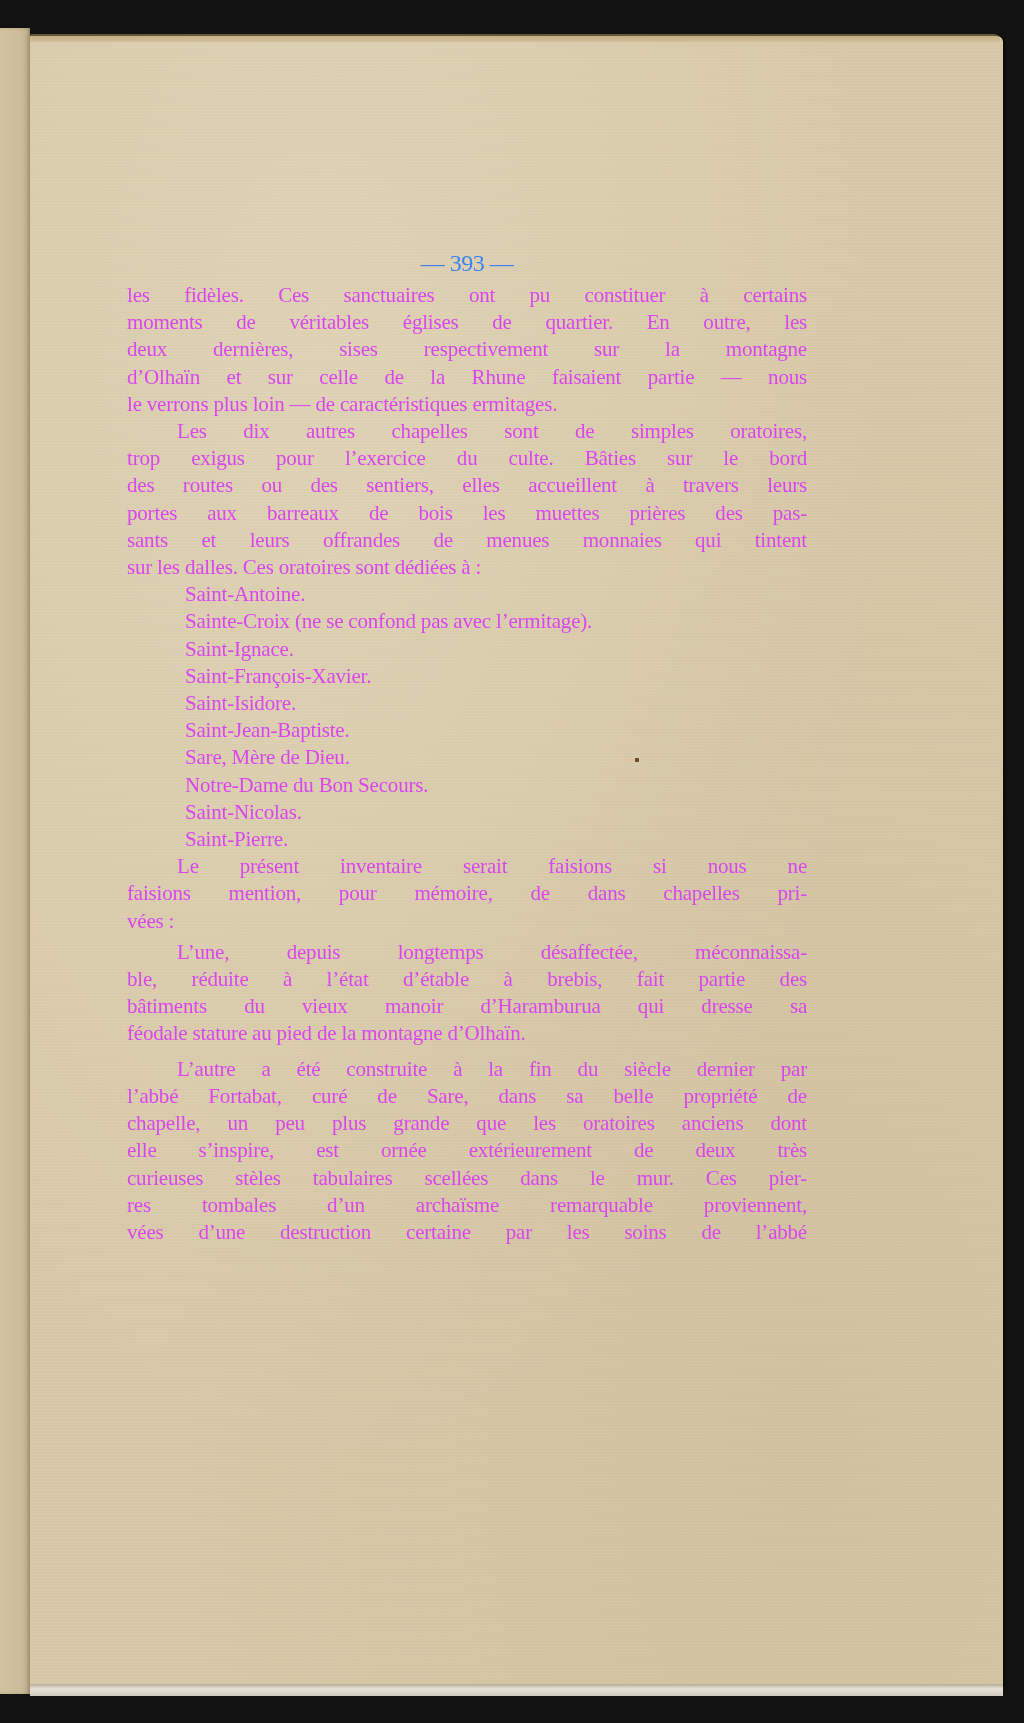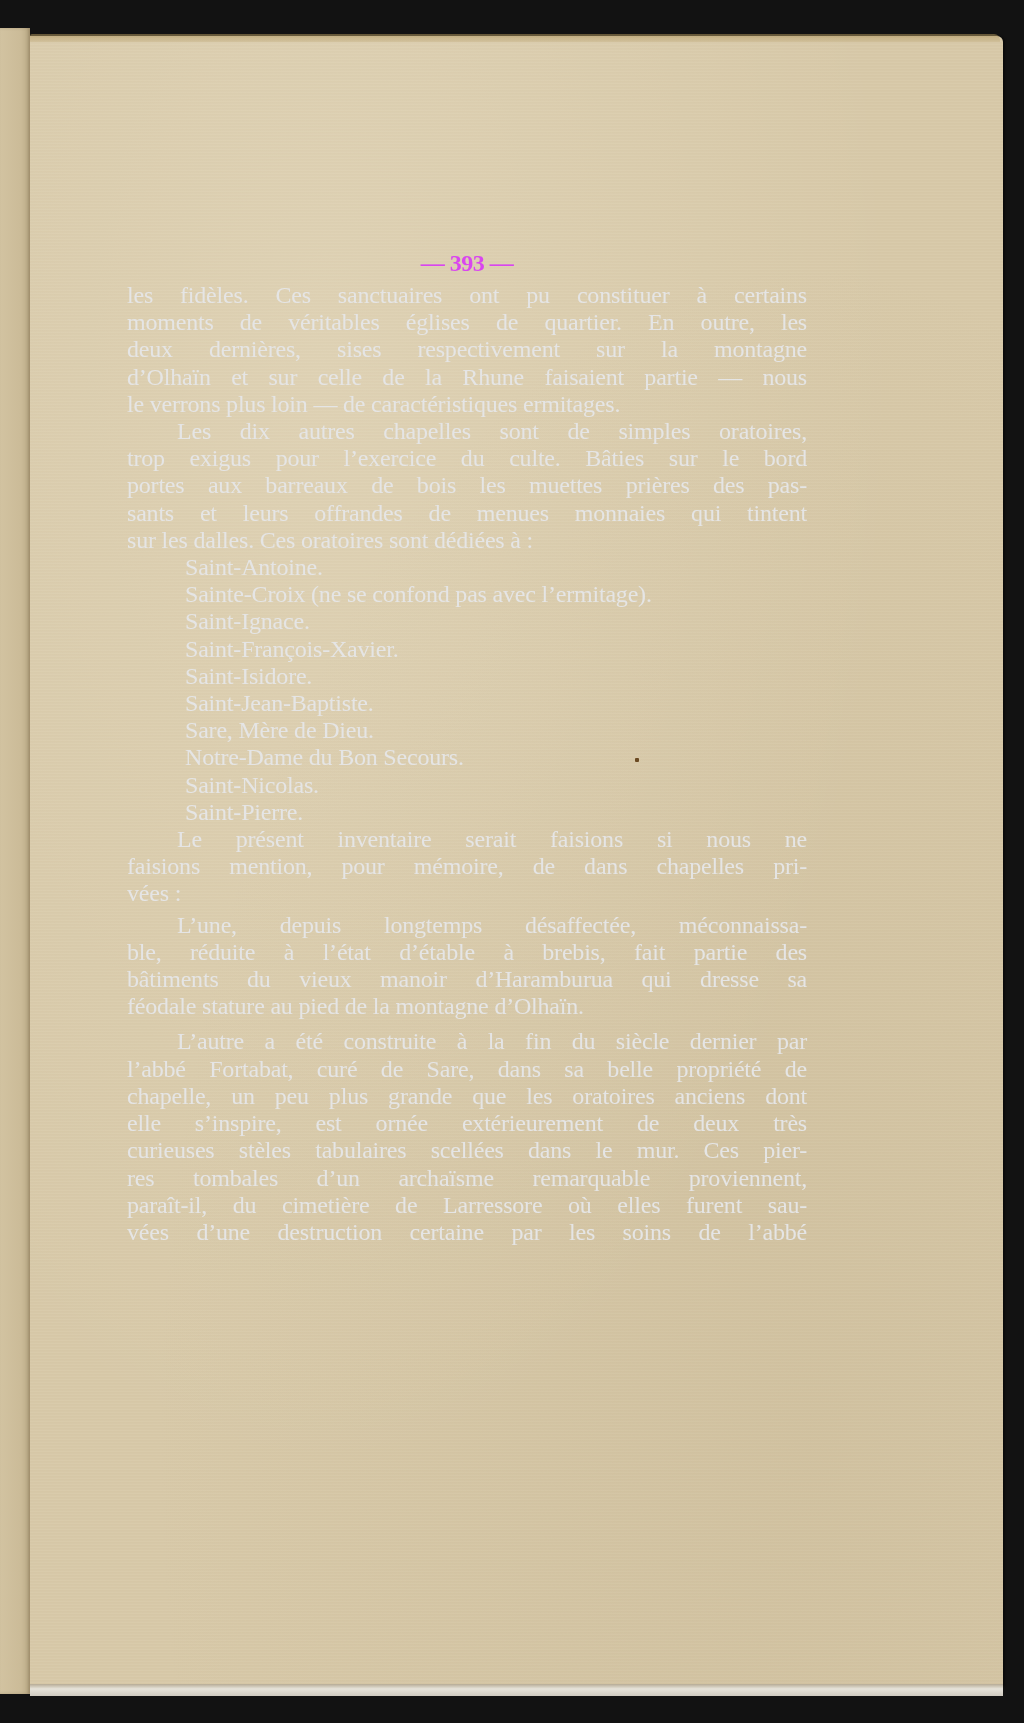--- a/index.html
+++ b/index.html
@@ -53,35 +53,34 @@
       top: 1684px;
       width: 973px;
       height: 12px;
       background: linear-gradient(to bottom, #b6ab95, #e6e3da 40%, #cfcac0);
     }
     .text-block {
       position: absolute;
       left: 127px;
       top: 255px;
       width: 680px;
-      color: #e5e5e5;
-      font-size: 24px;
+      color: #d946ef;
+      font-size: 21px;
       line-height: 27.2px;
       letter-spacing: -0.2px;
     }
     .folio {
       position: absolute;
       left: 0;
       width: 100%;
       top: 250px;
       text-align: center;
-      color: #d946ef;
+      color: #3b82f6;
       font-size: 24px;
       letter-spacing: -0.5px;
-      font-weight: bold;
     }
     .folio-wrap {
       position: absolute;
       left: 127px;
       width: 680px;
       top: 0;
       height: 0;
     }
     .line {
       display: block;
@@ -128,20 +127,21 @@
   <div>
     <span class="line">les fidèles. Ces sanctuaires ont pu constituer à certains</span>
     <span class="line">moments de véritables églises de quartier. En outre, les</span>
     <span class="line">deux dernières, sises respectivement sur la montagne</span>
     <span class="line">d’Olhaïn et sur celle de la Rhune faisaient partie — nous</span>
     <span class="line last">le verrons plus loin — de caractéristiques ermitages.</span>
   </div>
   <div>
     <span class="line ind">Les dix autres chapelles sont de simples oratoires,</span>
     <span class="line">trop exigus pour l’exercice du culte. Bâties sur le bord</span>
+    <span class="line">des routes ou des sentiers, elles accueillent à travers leurs</span>
     <span class="line">portes aux barreaux de bois les muettes prières des pas-</span>
     <span class="line">sants et leurs offrandes de menues monnaies qui tintent</span>
     <span class="line last">sur les dalles. Ces oratoires sont dédiées à :</span>
   </div>
   <ul class="list">
     <li>Saint-Antoine.</li>
     <li>Sainte-Croix (ne se confond pas avec l’ermitage).</li>
     <li>Saint-Ignace.</li>
     <li>Saint-François-Xavier.</li>
     <li>Saint-Isidore.</li>
@@ -162,18 +162,17 @@
     <span class="line">bâtiments du vieux manoir d’Haramburua qui dresse sa</span>
     <span class="line last">féodale stature au pied de la montagne d’Olhaïn.</span>
   </div>
   <div style="margin-top:8px;">
     <span class="line ind">L’autre a été construite à la fin du siècle dernier par</span>
     <span class="line">l’abbé Fortabat, curé de Sare, dans sa belle propriété de</span>
     <span class="line">chapelle, un peu plus grande que les oratoires anciens dont</span>
     <span class="line">elle s’inspire, est ornée extérieurement de deux très</span>
     <span class="line">curieuses stèles tabulaires scellées dans le mur. Ces pier-</span>
     <span class="line">res tombales d’un archaïsme remarquable proviennent,</span>
-    <span class="line">paraît-il, du cimetière de Larressore où elles furent sau-</span>
     <span class="line">vées d’une destruction certaine par les soins de l’abbé</span>
   </div>
 </div>
 
 <div class="mark" style="left:635px; top:758px;"></div>
 
 </body></html>

